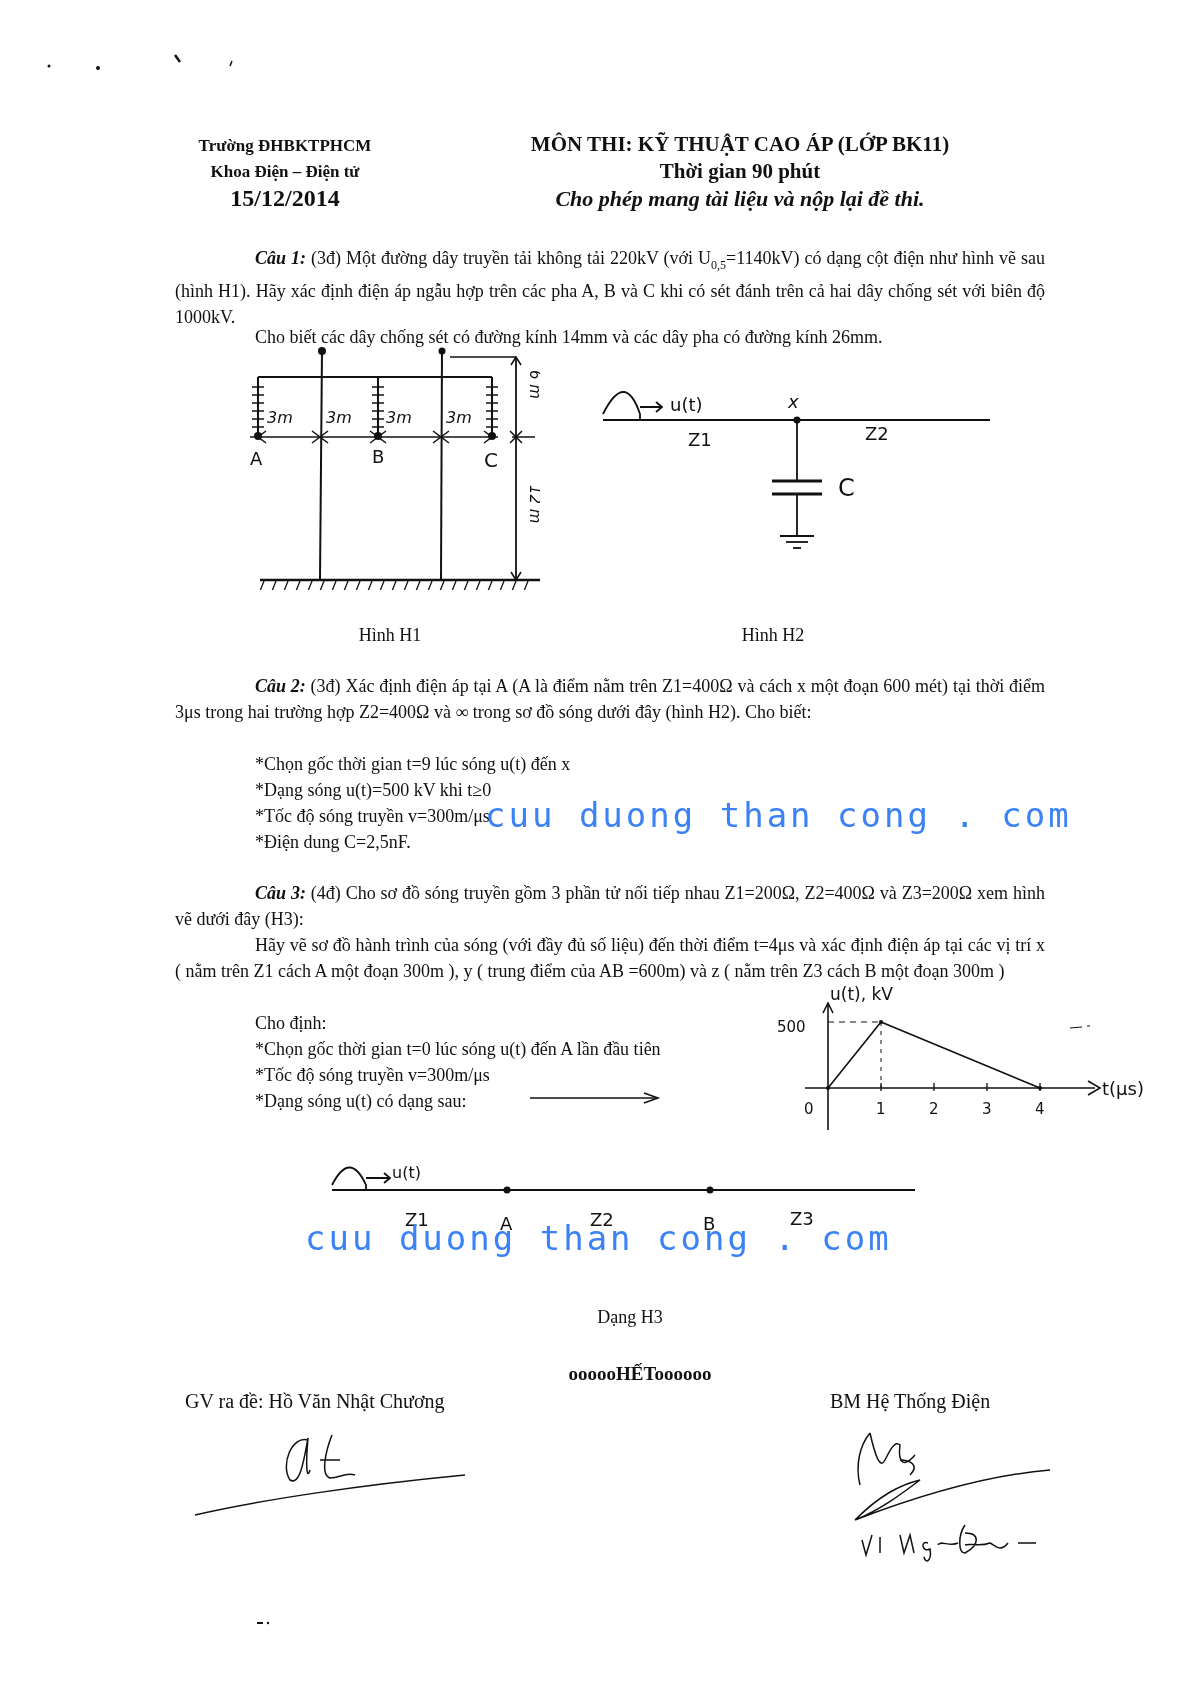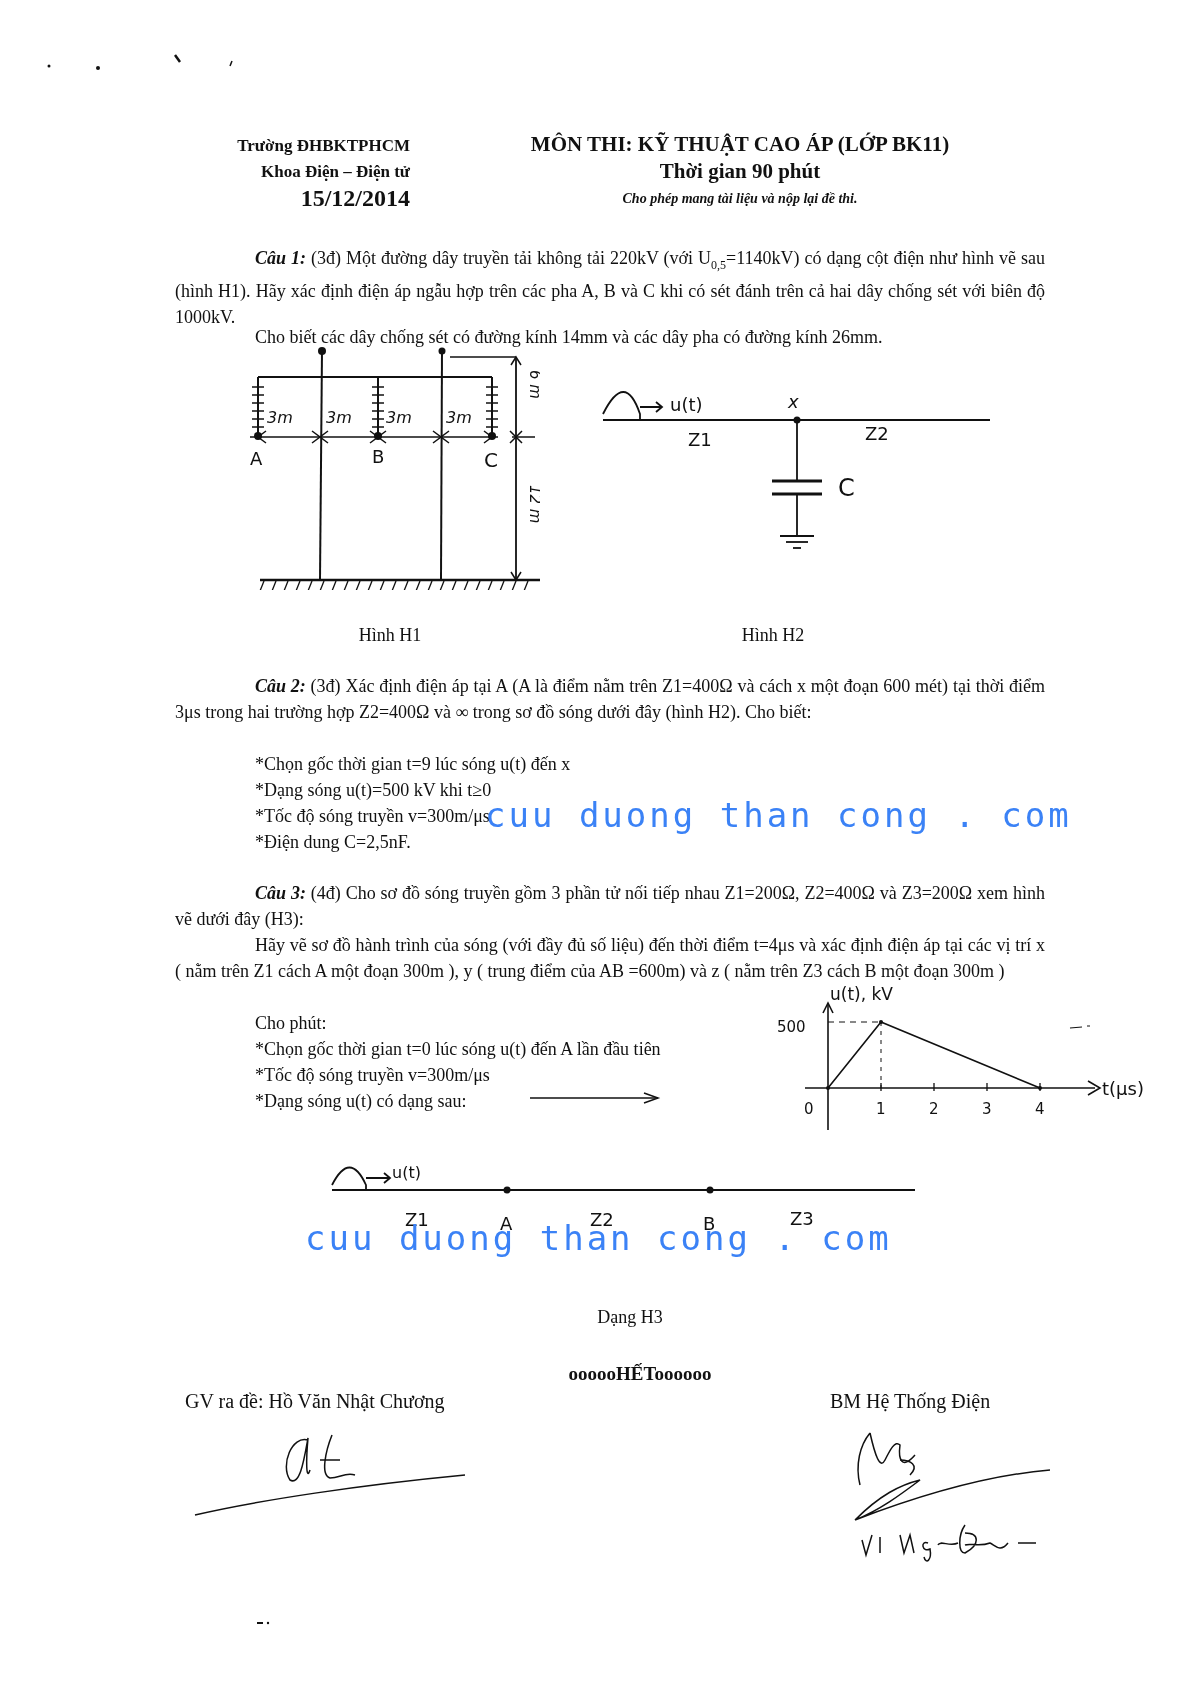--- a/index.html
+++ b/index.html
@@ -2,24 +2,24 @@
 <html><head>
 <meta charset="utf-8">
 <style>
   html, body { margin: 0; padding: 0; background: #ffffff; }
   body { width: 1177px; height: 1689px; position: relative; overflow: hidden;
          font-family: "Liberation Serif", serif; color: #111; }
   .abs { position: absolute; }
   .bold { font-weight: bold; }
   .center { text-align: center; }
   .txt { font-size: 18px; line-height: 26px; }
-  .hdr-left { left: 160px; top: 133px; width: 250px; font-size: 17px; line-height: 26px; font-weight: bold; text-align: right; }
+  .hdr-left { left: 160px; top: 133px; width: 250px; font-size: 17px; line-height: 26px; font-weight: bold; }
   .hdr-left .date { font-size: 24px; }
   .hdr-right { left: 440px; top: 131px; width: 600px; font-weight: bold; font-size: 21px; line-height: 27px; }
-  .hdr-right .sub { font-style: italic; font-size: 14px; }
+  .hdr-right .sub { font-style: italic; font-size: 22px; }
   .para { left: 175px; width: 870px; font-size: 18px; line-height: 26px; text-align: justify; }
   .indent { text-indent: 80px; }
   .q-label { font-weight: bold; font-style: italic; }
   .bullet { left: 255px; font-size: 18px; line-height: 26px; }
   .watermark { color: #3b82f6; font-family: "DejaVu Sans Mono", monospace; font-size: 34px; letter-spacing: 3px; }
   svg text { font-family: "DejaVu Sans", sans-serif; fill: #111; }
   .caption { font-size: 18px; }
 </style>
 </head>
 <body>
@@ -182,21 +182,21 @@
 </div>
 
 <div class="abs watermark" style="left:485px;top:795px;">cuu duong than cong . com</div>
 
 <div class="abs para indent" style="top:880px;">
   <span class="q-label">Câu 3:</span>
   <span>(4đ)</span><span> Cho sơ đồ sóng truyền gồm 3 phần tử nối tiếp nhau Z1=200Ω, Z2=400Ω và Z3=200Ω  xem hình vẽ dưới đây (H3):</span>
 </div>
 <div class="abs para indent" style="top:932px;">Hãy vẽ sơ đồ hành trình của sóng (với đầy đủ số liệu) đến thời điểm t=4μs và xác định điện áp tại các vị trí x ( nằm trên Z1 cách A một đoạn 300m ), y ( trung điểm của AB =600m)  và z ( nằm trên Z3 cách B một đoạn 300m )</div>
 <div class="abs bullet" style="top:1010px;">
-  <div>Cho phút:</div>
+  <div>Cho định:</div>
   <div>*Chọn gốc thời gian t=0 lúc sóng u(t) đến A lần đầu tiên</div>
   <div>*Tốc độ sóng truyền v=300m/μs</div>
   <div>*Dạng sóng u(t) có dạng sau:</div>
 </div>
 <svg class="abs" style="left:528px;top:1090px" width="135" height="16">
   <line x1="2" y1="8" x2="130" y2="8" stroke="#111" stroke-width="1.5"></line>
   <path d="M116,3 L130,8 L116,13" stroke="#111" stroke-width="1.5" fill="none"></path>
 </svg>
 
 <svg class="abs" style="left:770px;top:975px" width="400" height="160" id="wave-chart">

